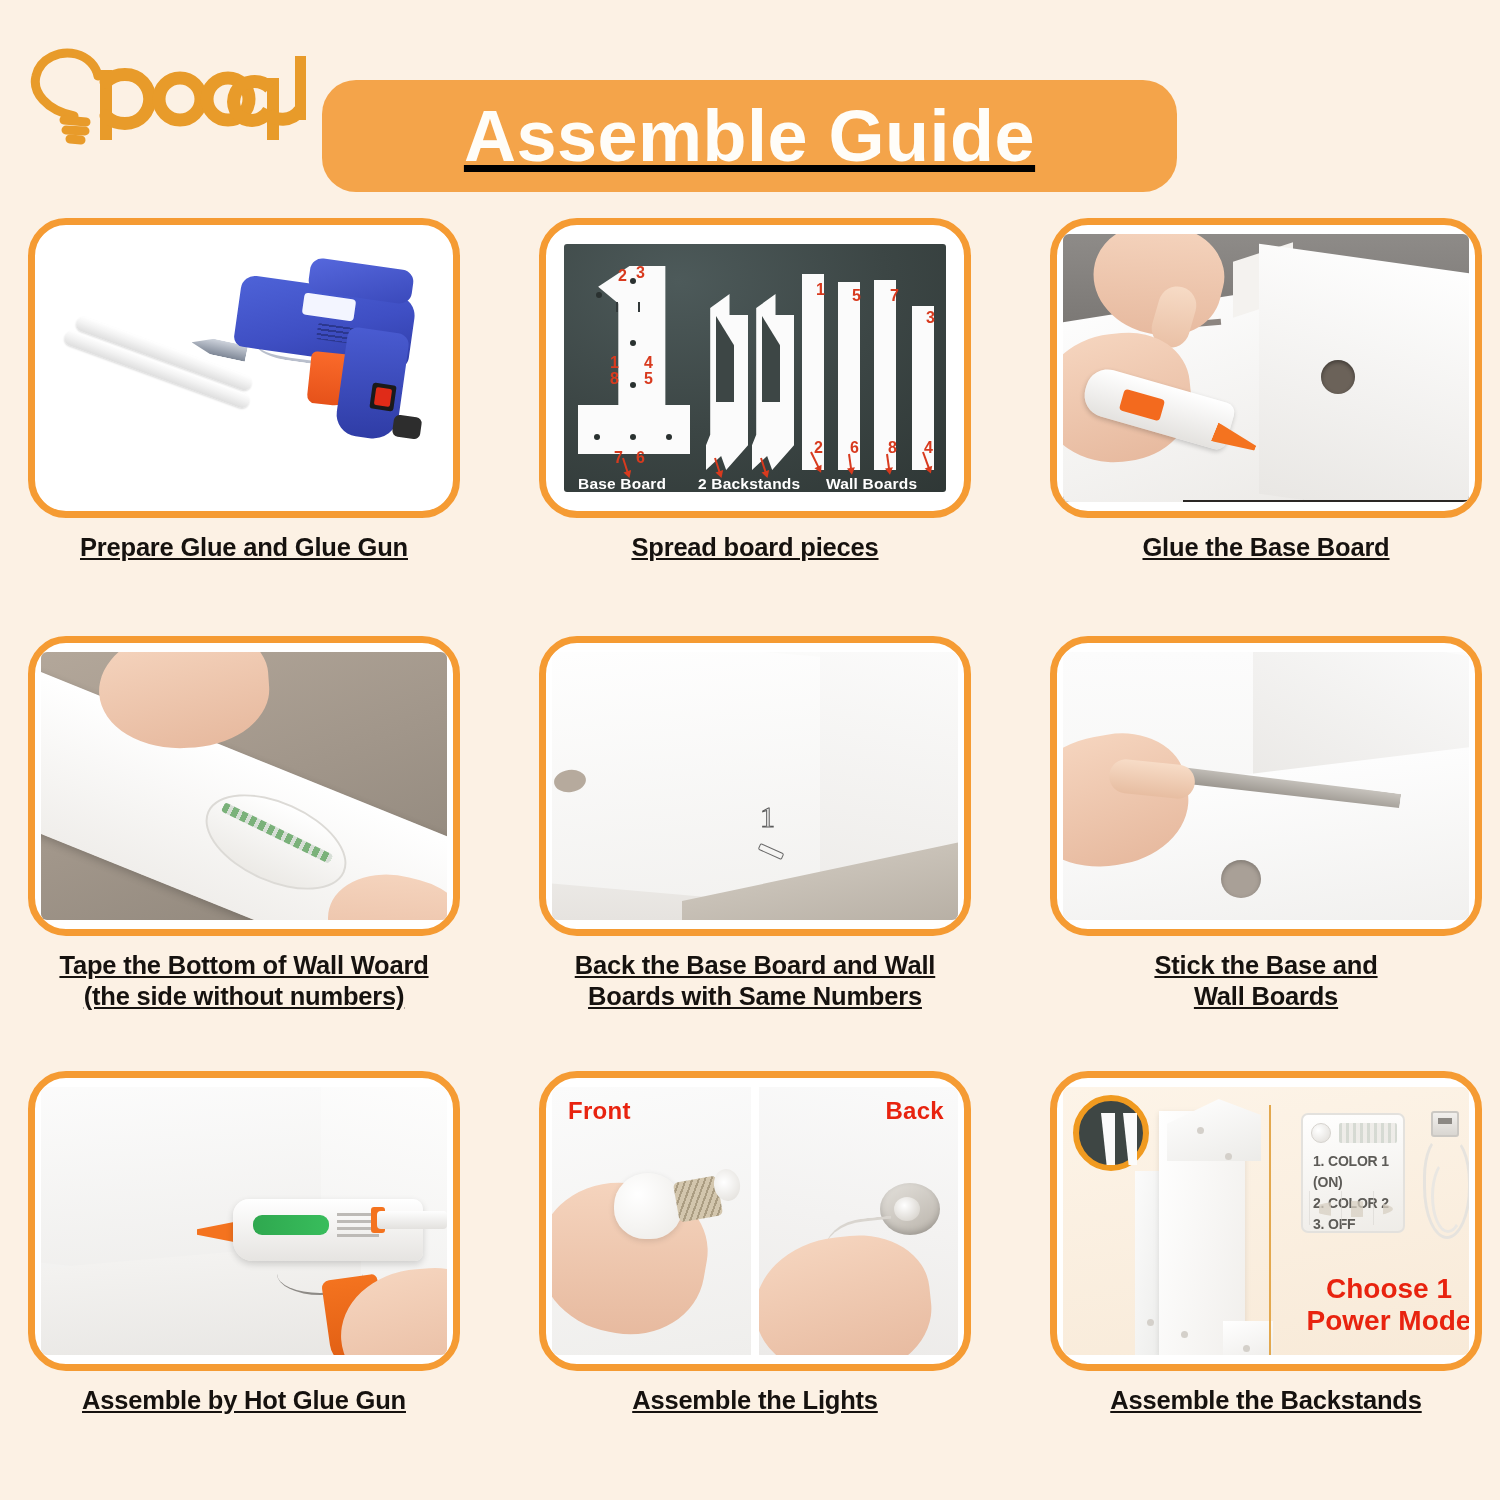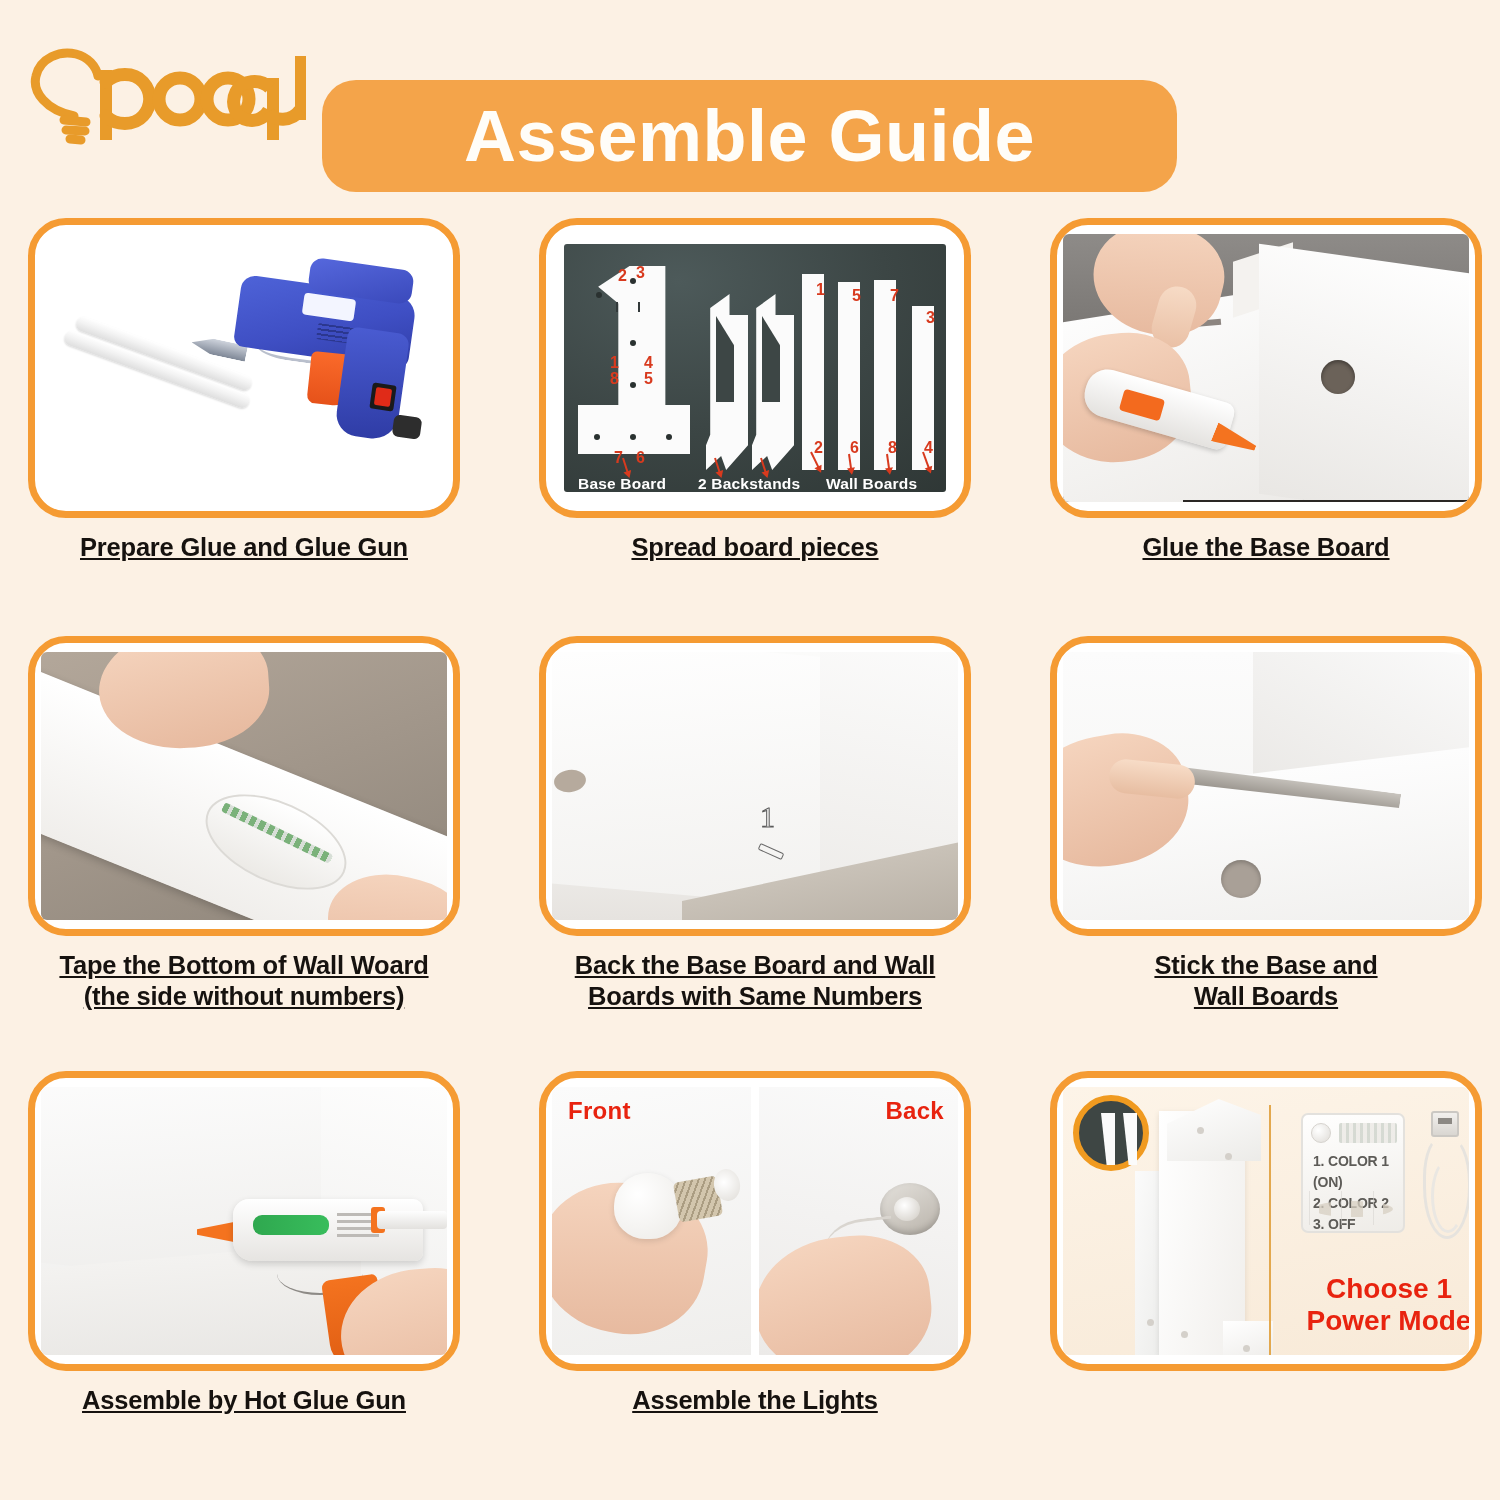--- a/index.html
+++ b/index.html
@@ -23,21 +23,21 @@
     display: flex; align-items: center;
   }
   .logo svg { display: block; }
   .title-banner {
     position: absolute; left: 322px; top: 46px;
     width: 855px; height: 112px;
     background: #f5a busy;
     background: #f4a busy;
     background: #f4a44a;
     border-radius: 34px;
-    display: flex; align-items: center; justify-content: center;
+    display: flex; align-items: center; justify-content: center; text-decoration: underline;
   }
   .title-banner .title-text {
     color: #fffdf8;
     font-size: 72px;
     font-weight: bold;
     letter-spacing: 0.5px;
     line-height: 1;
     font-family: "Liberation Sans", sans-serif;
   }
 
@@ -811,16 +811,19 @@
               <div class="usb-cable2"></div>
             </div>
 
             <div class="power-text">
               <span>Choose 1</span>
               <span>Power Mode</span>
             </div>
           </div>
         </div>
       </div>
+      <div class="caption">
+        <span>Assemble the Backstands</span>
+      </div>
     </div>
 
   </div>
 </div>
 
 </body></html>

